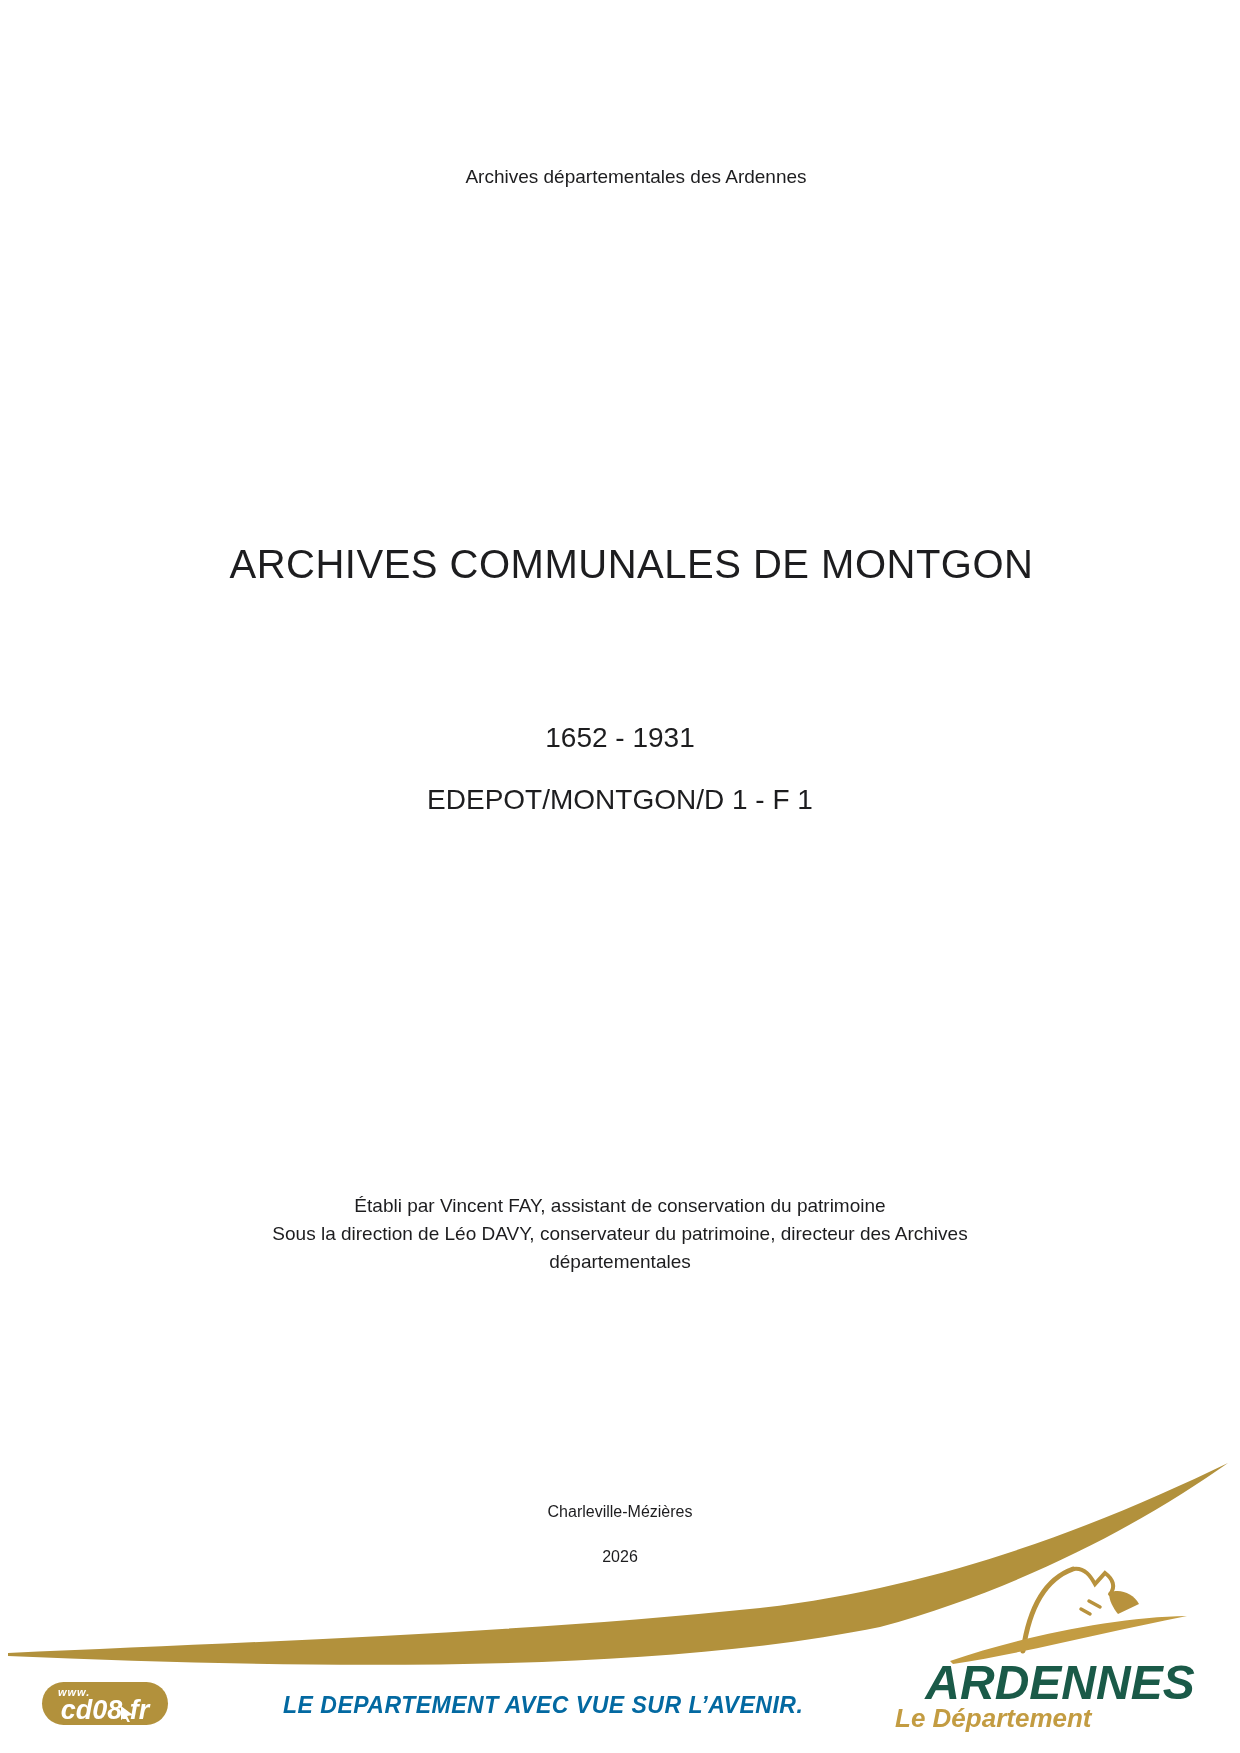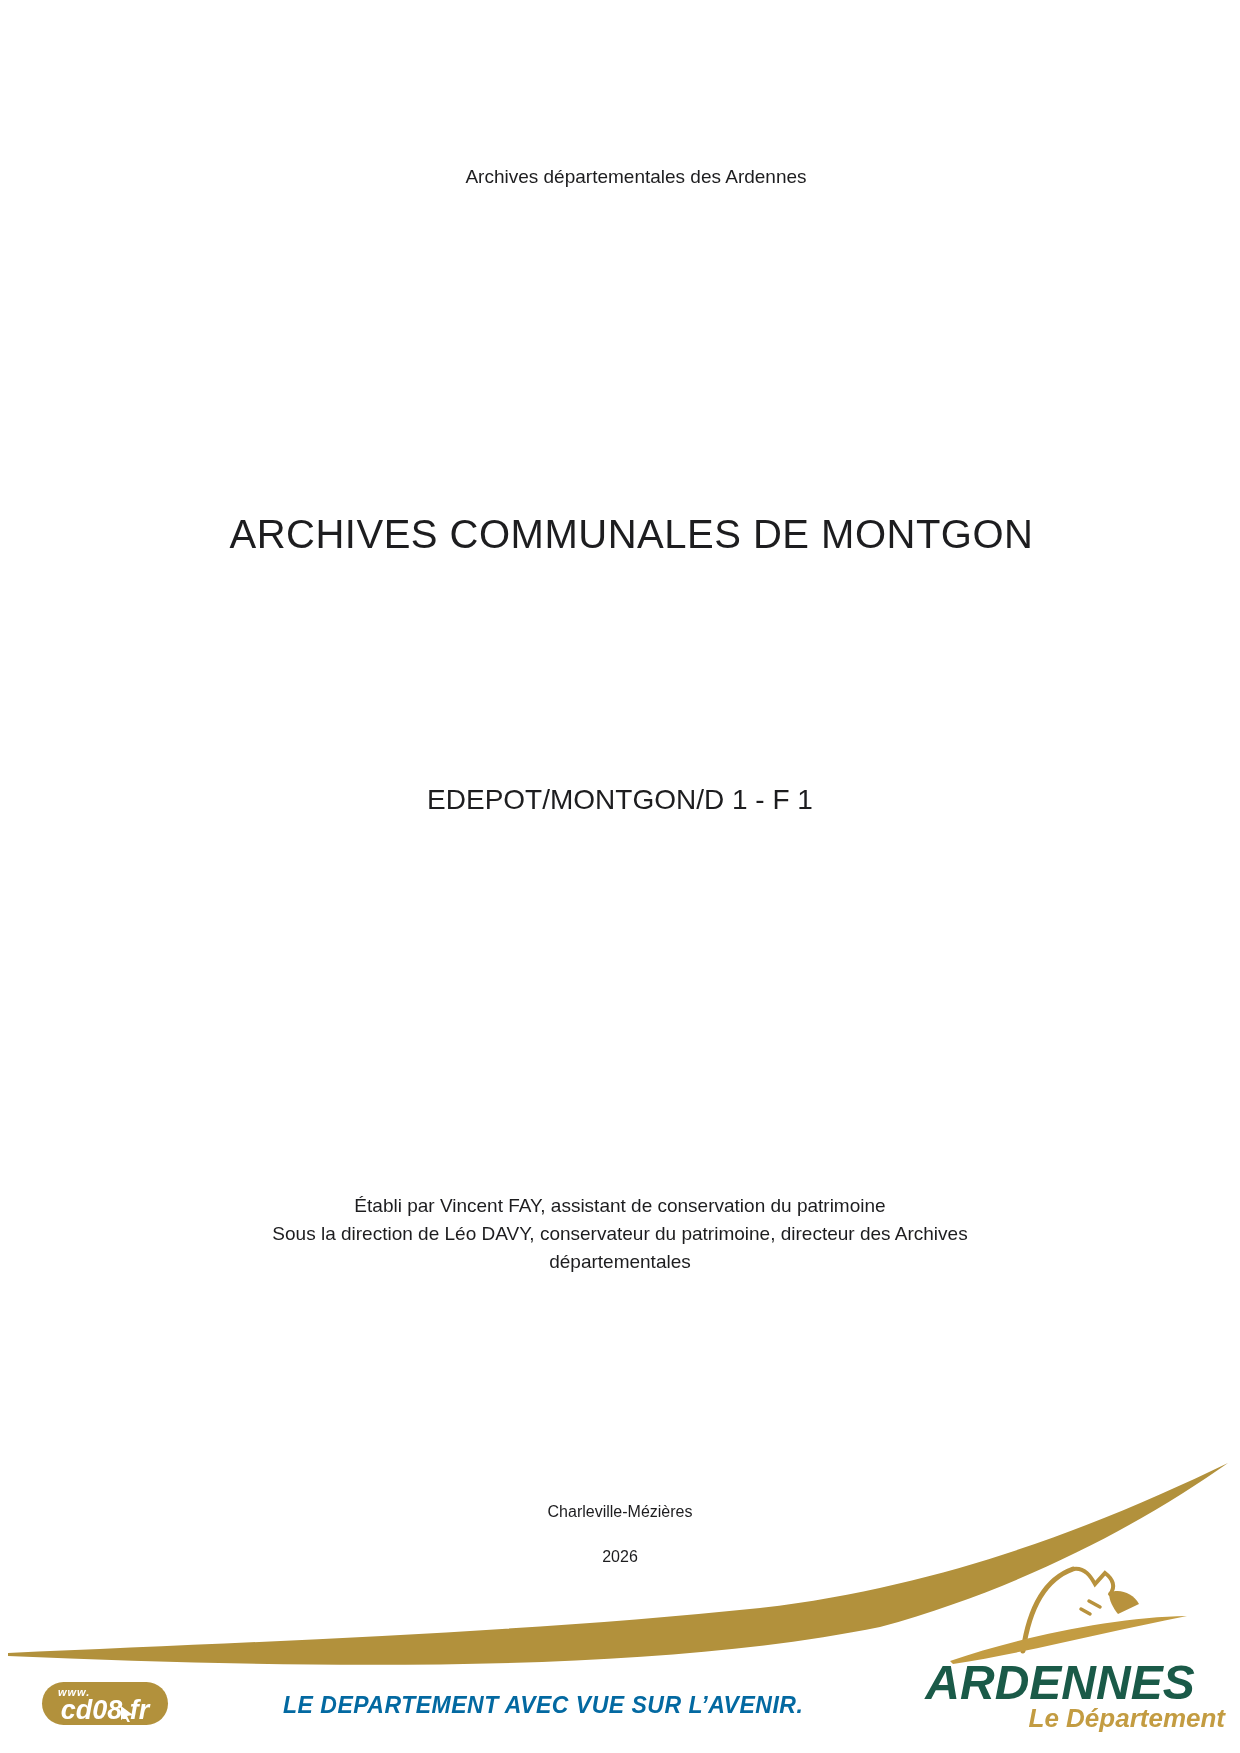--- a/index.html
+++ b/index.html
@@ -8,21 +8,21 @@
     background:#ffffff;
     font-family:"Liberation Sans", sans-serif;
     color:#1d1d1f;
     position:relative;
     overflow:hidden;
   }
   .page{position:absolute;inset:0;}
   .centered{position:absolute;left:0;right:0;text-align:center;}
 
   .header-org{top:166px;font-size:19px;padding-left:32px;}
-  .doc-title{top:512px;font-size:40px;letter-spacing:0.5px;margin-left:23px;}
+  .doc-title{top:542px;font-size:40px;letter-spacing:0.5px;margin-left:23px;}
   .date-range{top:722px;font-size:28px;}
   .reference{top:784px;font-size:28px;}
   .credits{top:1192px;font-size:19px;line-height:28px;}
   .city{top:1503px;font-size:16px;}
   .year{top:1548px;font-size:16px;}
 
   .swoosh-svg{position:absolute;left:0;top:1390px;width:1240px;height:300px;}
 
   .cd08-pill{
     position:absolute;left:42px;top:1682px;width:126px;height:43px;
@@ -46,34 +46,35 @@
   }
 
   .ardennes{position:absolute;left:895px;top:1555px;width:330px;height:190px;}
   .ardennes-art{position:absolute;left:0;top:0;width:330px;height:112px;}
   .ardennes-name{
     position:absolute;left:0;right:0;top:100px;text-align:center;
     font-size:48px;font-weight:bold;font-style:italic;
     color:#1A5A48;letter-spacing:0px;
   }
   .ardennes-sub{
-    position:absolute;left:0;right:0;top:148px;text-align:right;
+    position:absolute;left:0;right:0;top:148px;text-align:left;
     font-size:26px;font-weight:bold;font-style:italic;
     color:#C39C42;
   }
 </style>
 </head>
 <body>
 
 <div class="page">
 
   <div class="centered header-org">Archives départementales des Ardennes</div>
 
   <div class="centered doc-title">ARCHIVES COMMUNALES DE MONTGON</div>
 
+  <div class="centered date-range">1652 - 1931</div>
 
   <div class="centered reference">EDEPOT/MONTGON/D 1 - F 1</div>
 
   <div class="centered credits">
     <div>Établi par Vincent FAY, assistant de conservation du patrimoine</div>
     <div>Sous la direction de Léo DAVY, conservateur du patrimoine, directeur des Archives</div>
     <div>départementales</div>
   </div>
 
   <div class="centered city">Charleville-Mézières</div>

